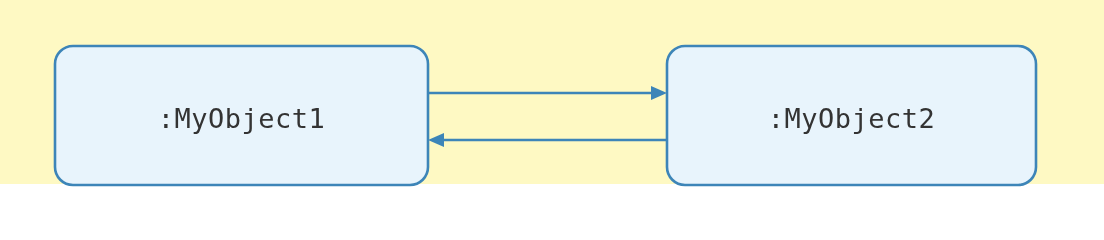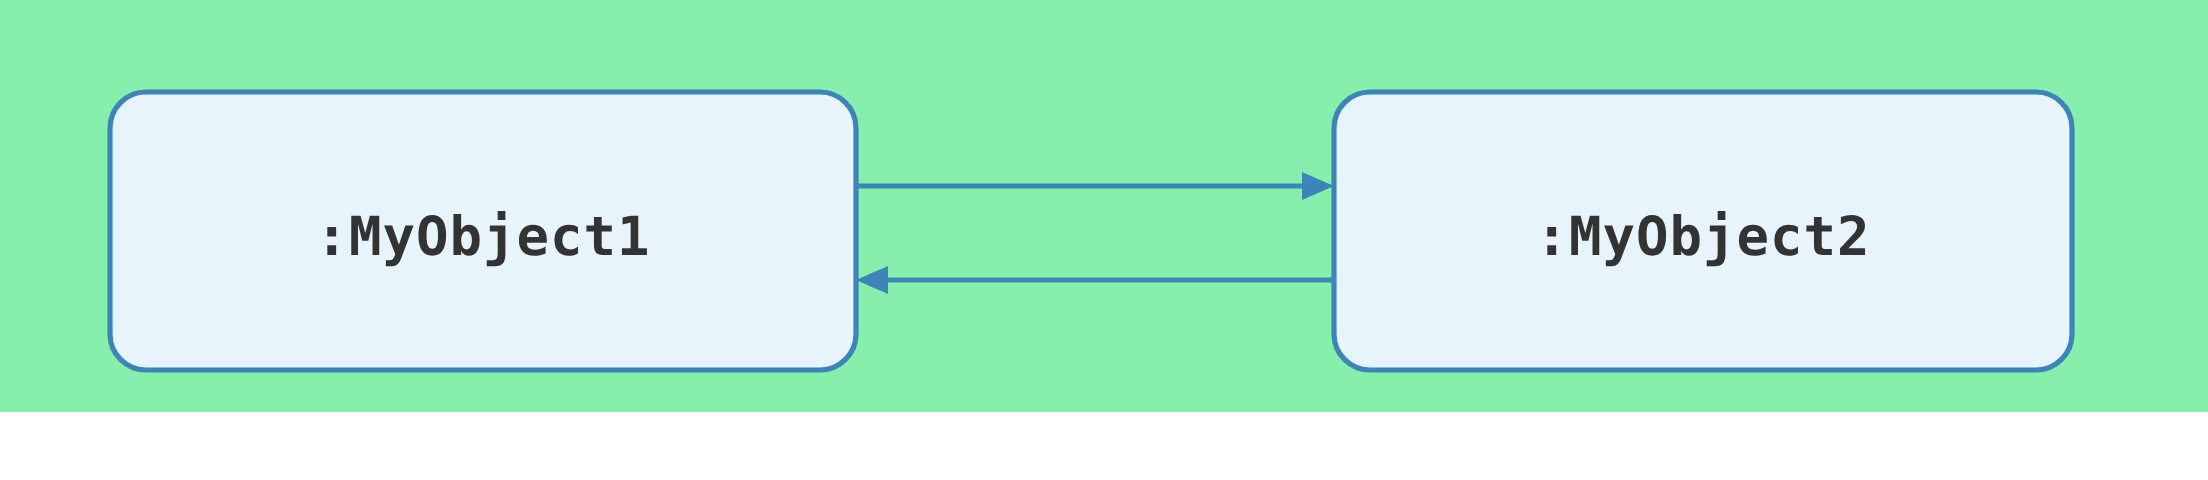--- a/index.html
+++ b/index.html
@@ -9,23 +9,22 @@
   }
   body {
     width: 1104px;
     height: 236px;
     overflow: hidden;
     font-family: "DejaVu Sans Mono", "Liberation Mono", monospace;
   }
   #diagram-canvas {
     position: relative;
     width: 1104px;
-    height: 206px;
-    background: #86efac;
-    font-weight: bold;
+    height: 184px;
+    background: #fef9c3;
   }
   #diagram-svg {
     position: absolute;
     top: 0;
     left: 0;
     width: 1104px;
     height: 236px;
     display: block;
   }
   .object-box-rect {

